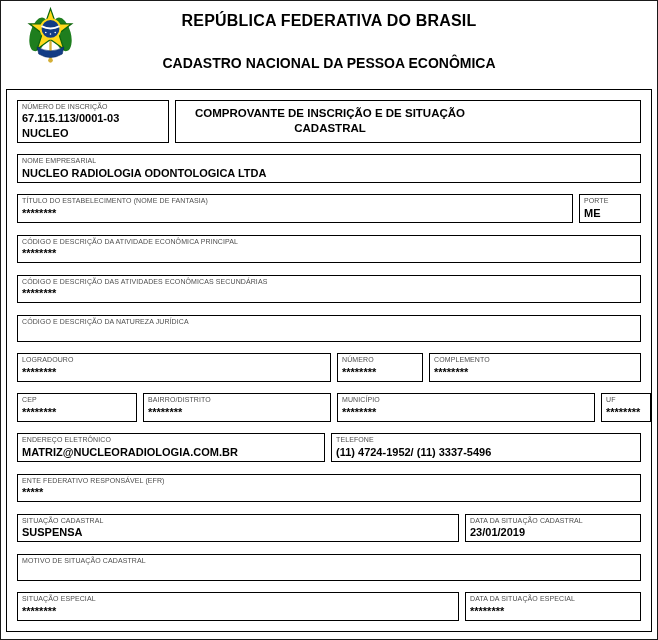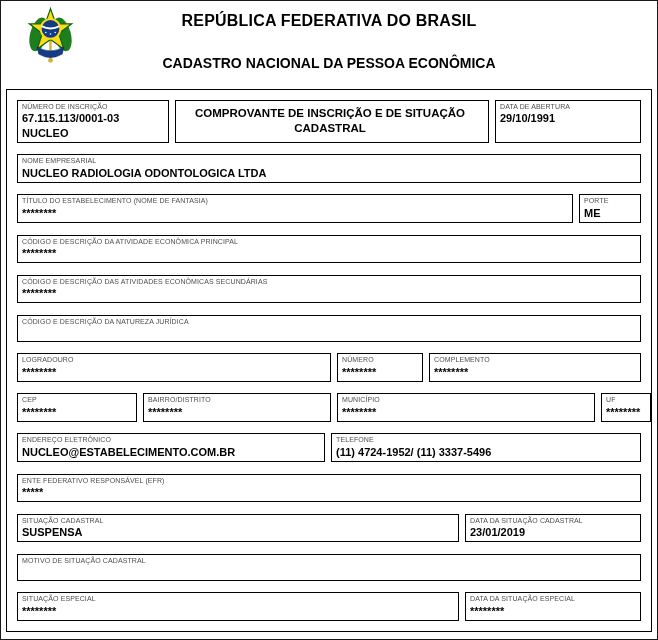--- a/index.html
+++ b/index.html
@@ -68,24 +68,20 @@
 
     <div class="row row1">
       <div class="field w-inscricao">
         <div class="lbl">NÚMERO DE INSCRIÇÃO</div>
         <div class="val">67.115.113/0001-03</div>
         <div class="val">NUCLEO</div>
       </div>
       <div class="field comprovante">
         <div class="comp-text">COMPROVANTE DE INSCRIÇÃO E DE SITUAÇÃO CADASTRAL</div>
       </div>
-      <div class="field w-abertura">
-        <div class="lbl">DATA DE ABERTURA</div>
-        <div class="val">29/10/1991</div>
-      </div>
     </div>
 
     <div class="row">
       <div class="field">
         <div class="lbl">NOME EMPRESARIAL</div>
         <div class="val">NUCLEO RADIOLOGIA ODONTOLOGICA LTDA</div>
       </div>
     </div>
 
     <div class="row">
@@ -149,21 +145,21 @@
       </div>
       <div class="field w-uf">
         <div class="lbl">UF</div>
         <div class="val">********</div>
       </div>
     </div>
 
     <div class="row">
       <div class="field">
         <div class="lbl">ENDEREÇO ELETRÔNICO</div>
-        <div class="val">NUCLEO@ESTABELECIMENTO.COM.BR</div>
+        <div class="val">MATRIZ@NUCLEORADIOLOGIA.COM.BR</div>
       </div>
       <div class="field w-telefone">
         <div class="lbl">TELEFONE</div>
         <div class="val">(11) 4724-1952/ (11) 3337-5496</div>
       </div>
     </div>
 
     <div class="row">
       <div class="field">
         <div class="lbl">ENTE FEDERATIVO RESPONSÁVEL (EFR)</div>

